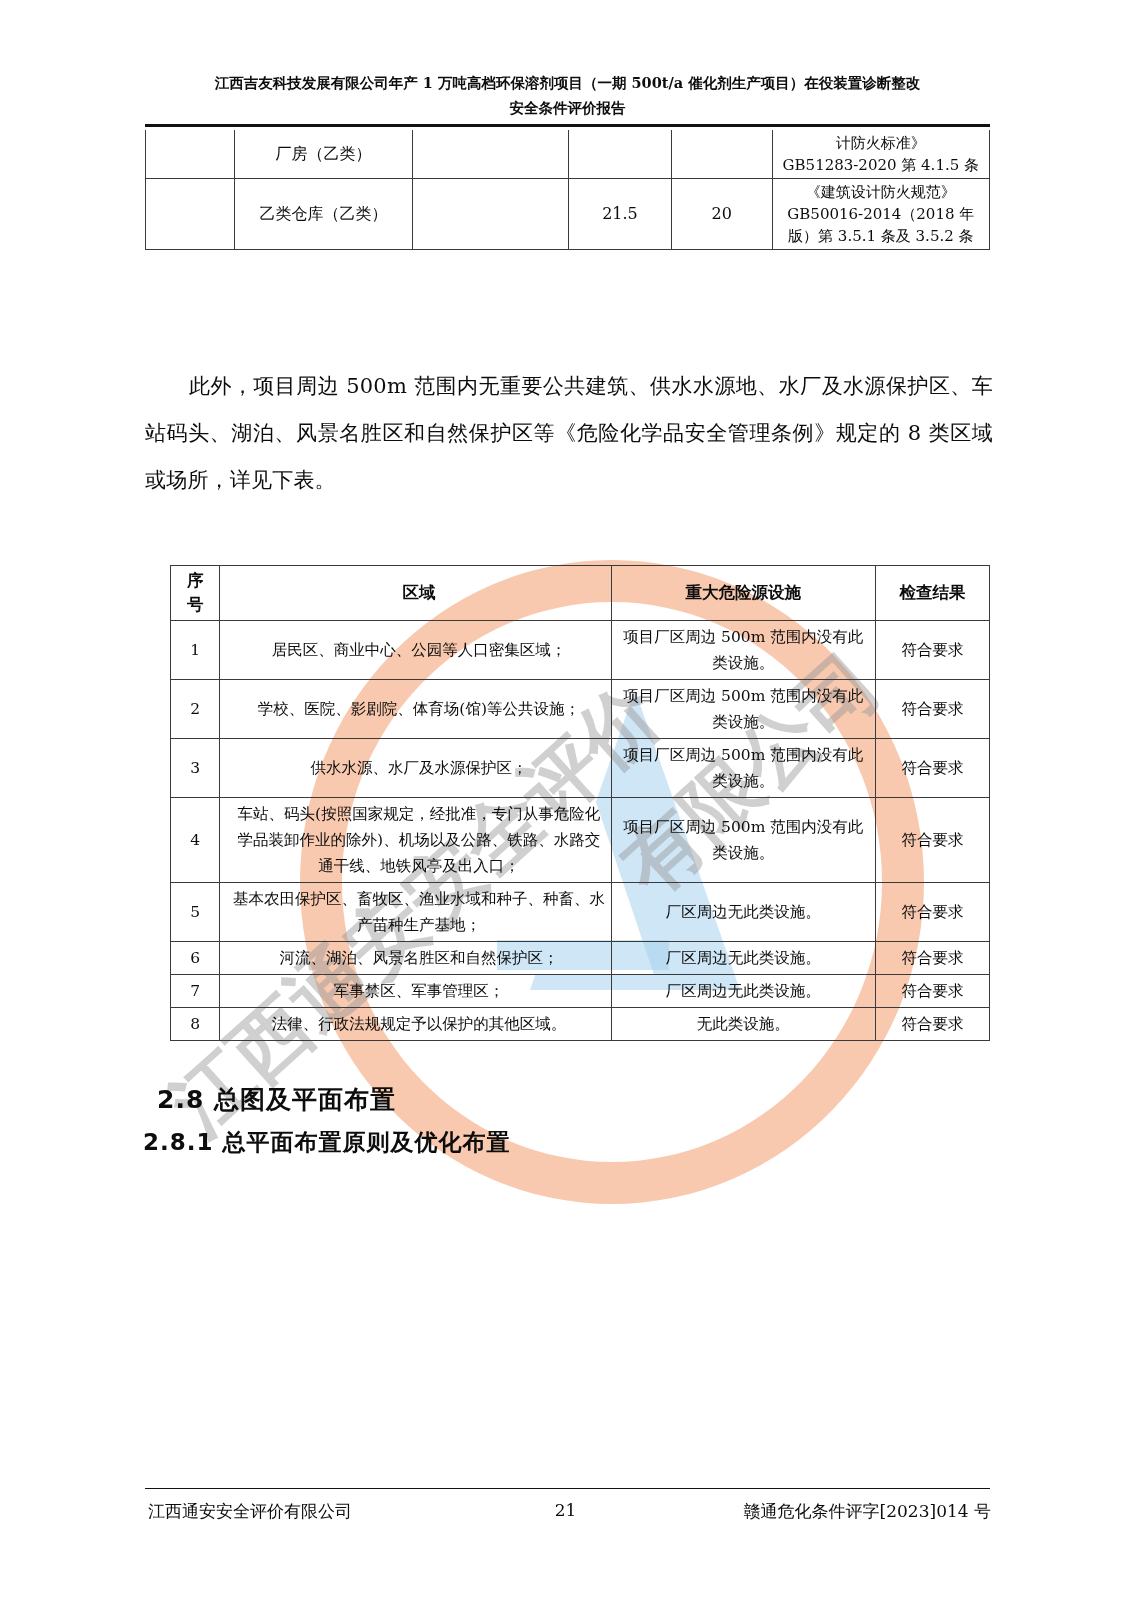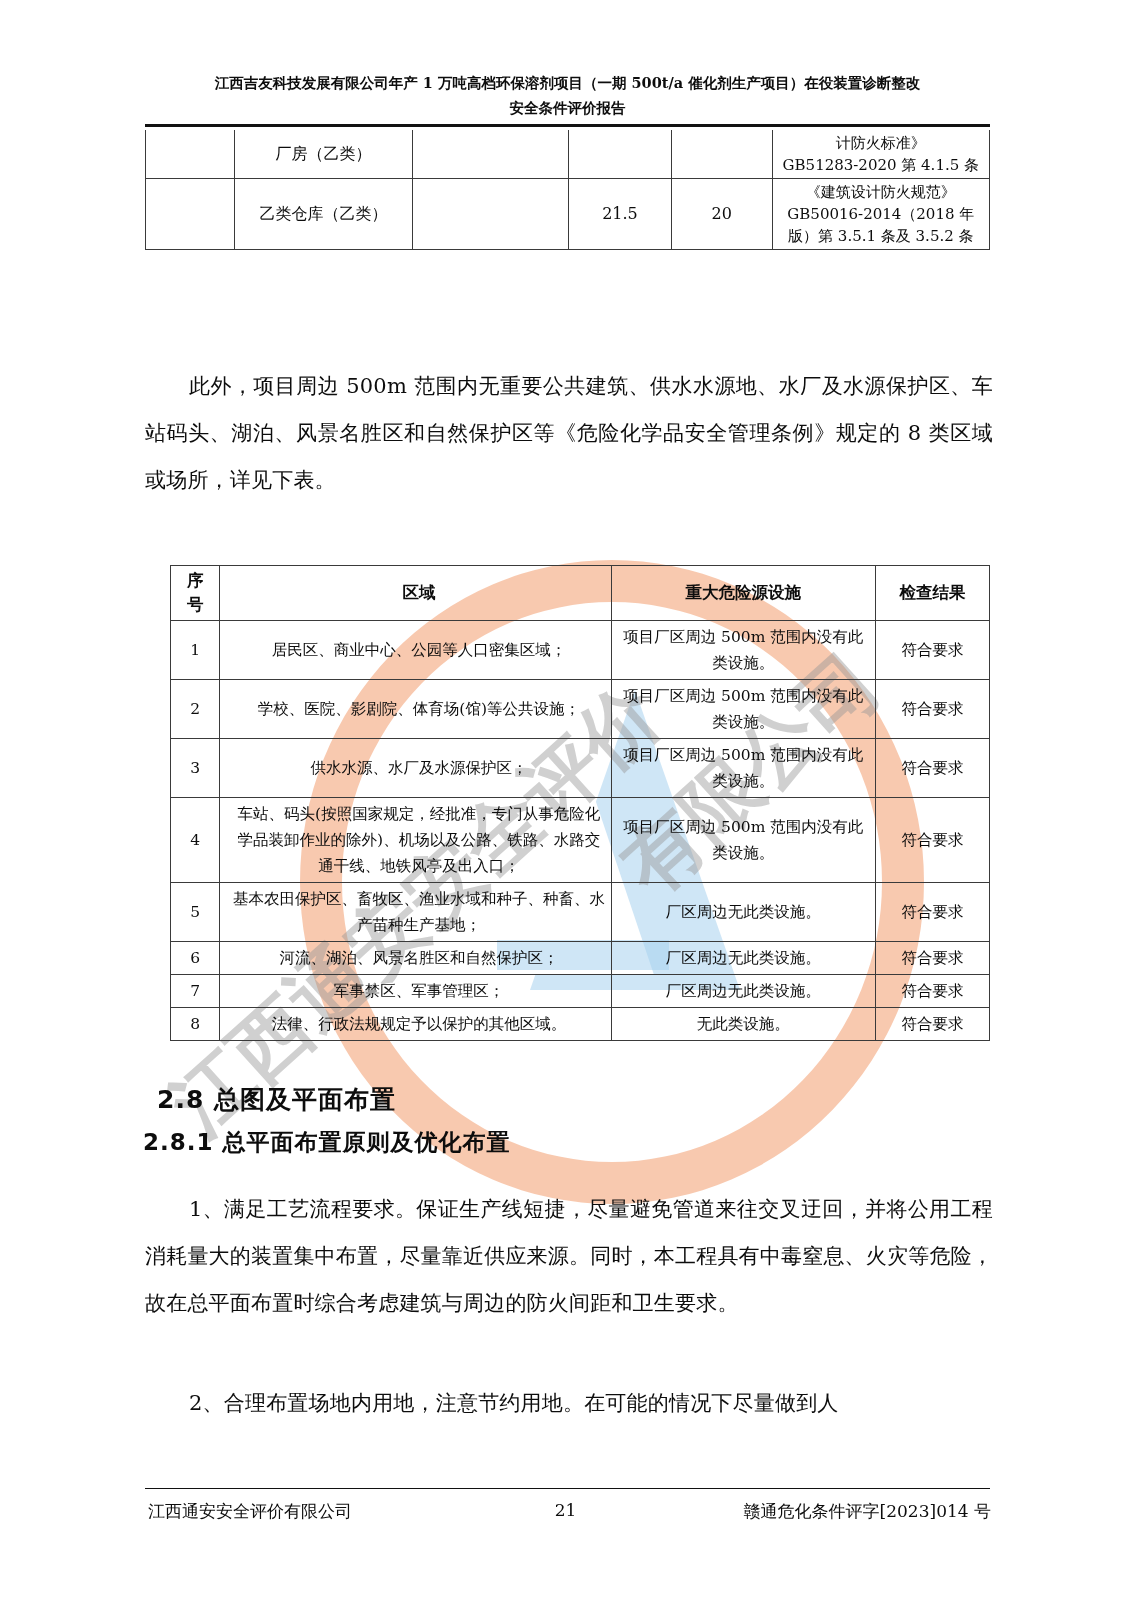--- a/index.html
+++ b/index.html
@@ -221,22 +221,20 @@
             <td class="col-area">法律、行政法规规定予以保护的其他区域。</td>
             <td class="col-fac">无此类设施。</td>
             <td class="col-res">符合要求</td>
           </tr>
         </tbody>
     </table>
 
     <h2 class="sec" style="top:1069px">2.8 总图及平面布置</h2>
     <h3 class="sec" style="top:1127px">2.8.1 总平面布置原则及优化布置</h3>
 
-    <div class="para ind" style="top:1186px">1、满足工艺流程要求。保证生产线短捷，尽量避免管道来往交叉迂回，并将公用工程消耗量大的装置集中布置，尽量靠近供应来源。同时，本工程具有中毒窒息、火灾等危险，故在总平面布置时综合考虑建筑与周边的防火间距和卫生要求。</div>
-    <div class="para ind" style="top:1380px">2、合理布置场地内用地，注意节约用地。在可能的情况下尽量做到人</div>
 
     <div class="ftr-rule"></div>
     <div class="ftr l">江西通安安全评价有限公司</div>
     <div class="ftr c">21</div>
     <div class="ftr r">赣通危化条件评字[2023]014 号</div>
 
   </div>
 </div>
 
 </body></html>

